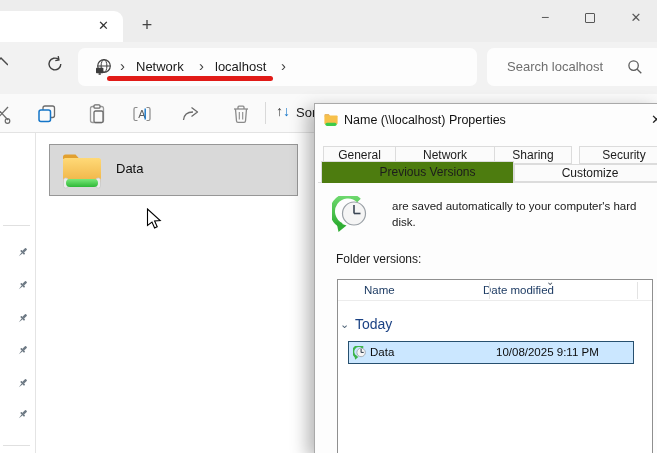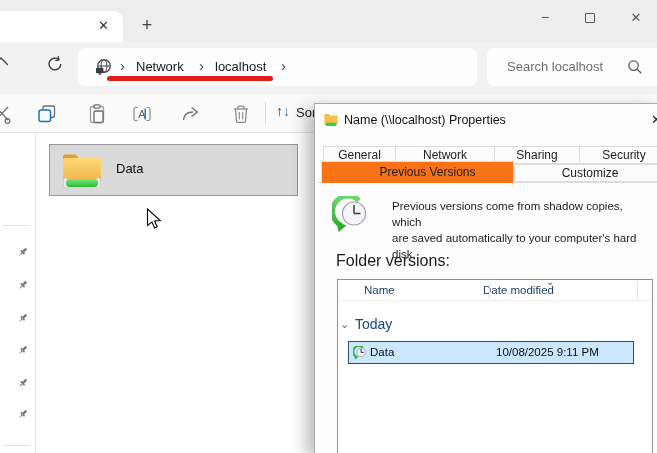--- a/index.html
+++ b/index.html
@@ -57,25 +57,25 @@
   .dlg-titlebar { position:absolute; left:0; top:0; width:100%; height:32px; background:#fdfdfd; }
   .dlg-titlebar svg { position:absolute; left:8px; top:8px; }
   .dlg-title { position:absolute; left:29px; top:9px; font-size:12.5px; color:#111; }
   .dlg-close { position:absolute; left:336px; top:8px; font-size:13px; color:#222; }
 
   .tabline { position:absolute; left:3px; top:78px; width:343px; height:1px; background:#dcdcdc; z-index:1; }
   .dtab { position:absolute; height:18px; background:#fbfbfb; border:1px solid #dcdcdc;
           font-size:12px; color:#1c1c1c; text-align:center; line-height:17px; z-index:0; }
   .dtab.r1 { top:42px; }
   .dtab.r2 { top:60px; }
-  .dtab.sel { top:57px; height:22px; background:#f97316; border-bottom:none; z-index:2; line-height:20px;padding-left:20px; }
+  .dtab.sel { top:57px; height:22px; background:#4d7c0f; border-bottom:none; z-index:2; line-height:20px;padding-left:20px; }
 
   .pv-icon { position:absolute; left:17px; top:92px; }
   .pv-desc { position:absolute; left:77px; top:94px; width:256px; font-size:11.5px; color:#1a1a1a; line-height:16px; }
-  .fv-label { position:absolute; left:21px; top:148px; font-size:16px; color:#1a1a1a;text-align:right; }
+  .fv-label { position:absolute; left:21px; top:148px; font-size:12px; color:#1a1a1a;text-align:right; }
 
   .listbox { position:absolute; left:22px; top:175px; width:316px; height:175px; background:#fff; border:1px solid #8f8f8f; }
   .lv-header { position:absolute; left:0; top:0; width:100%; height:21px; border-bottom:1px solid #ececec; }
   .lv-col { position:absolute; top:4px; font-size:11.5px; color:#1e3c64; }
   .lv-colsep { position:absolute; top:2px; width:1px; height:17px; background:#e3e3e3; }
   .lv-sortchev { position:absolute; left:208px; top:-4px; font-size:10px; color:#4d5a68; }
   .lv-group { position:absolute; left:2px; top:36px; height:18px; }
   .lv-gchev { position:absolute; left:0; top:2px; font-size:11px; color:#4d6276; }
   .lv-gname { position:absolute; left:15px; top:0; font-size:14px; color:#1b4284; }
   .lv-row { position:absolute; left:10px; top:61px; width:286px; height:23px; background:#cbe7ff; border:1px solid #27506f; }
@@ -253,40 +253,39 @@
         <rect x="4" y="10" width="38" height="25" rx="2.5" fill="#f7c04a"></rect>
         <rect x="7" y="31" width="32" height="9" rx="4.5" fill="#3fcb4a"></rect>
       </svg>
       <span class="dlg-title">Name (\\localhost) Properties</span>
       <span class="dlg-close">✕</span>
     </div>
 
     <div class="tabline"></div>
     <div class="dtab r1" style="left:8px; width:73px">General</div>
     <div class="dtab r1" style="left:80px; width:100px">Network</div>
-    <div class="dtab r1" style="left:179px; width:86px">Sharing</div>
+    <div class="dtab r1" style="left:179px; width:78px">Sharing</div>
     <div class="dtab r1" style="left:264px; width:90px">Security</div>
     <div class="dtab r2 sel" style="left:6px; width:193px">Previous Versions</div>
     <div class="dtab r2" style="left:199px; width:152px">Customize</div>
 
     <svg class="pv-icon" width="38" height="38" viewBox="0 0 38 38">
       <defs>
         <linearGradient id="gg" x1="0" y1="0" x2="0" y2="1">
           <stop offset="0" stop-color="#6fd96f"></stop>
             <stop offset="1" stop-color="#2fae33"></stop>
         </linearGradient>
       </defs>
       <circle cx="22" cy="17.5" r="11.5" fill="#f5f5f5" stroke="#9aa0a6" stroke-width="1.2"></circle>
       <line x1="22" y1="17.5" x2="22" y2="9" stroke="#3a4654" stroke-width="1.6"></line>
       <line x1="22" y1="17.5" x2="28.5" y2="17.5" stroke="#3a4654" stroke-width="1.6"></line>
       <path d="M27 4.5 A15.5 15.5 0 1 0 9.5 29.5" fill="none" stroke="url(#gg)" stroke-width="5"></path>
       <path d="M4.5 26 L14.5 29.5 L6.5 36 Z" fill="#2fae33"></path>
     </svg>
     <div class="pv-desc">
-      <div>Previous versions come from shadow copies, which</div>
       <div>are saved automatically to your computer's hard disk.</div>
     </div>
 
     <div class="fv-label">Folder versions:</div>
 
     <div class="listbox">
       <div class="lv-header">
         <span class="lv-col" style="left:26px">Name</span>
         <span class="lv-col" style="left:145px">Date modified</span>
         <span class="lv-sortchev">⌄</span>

